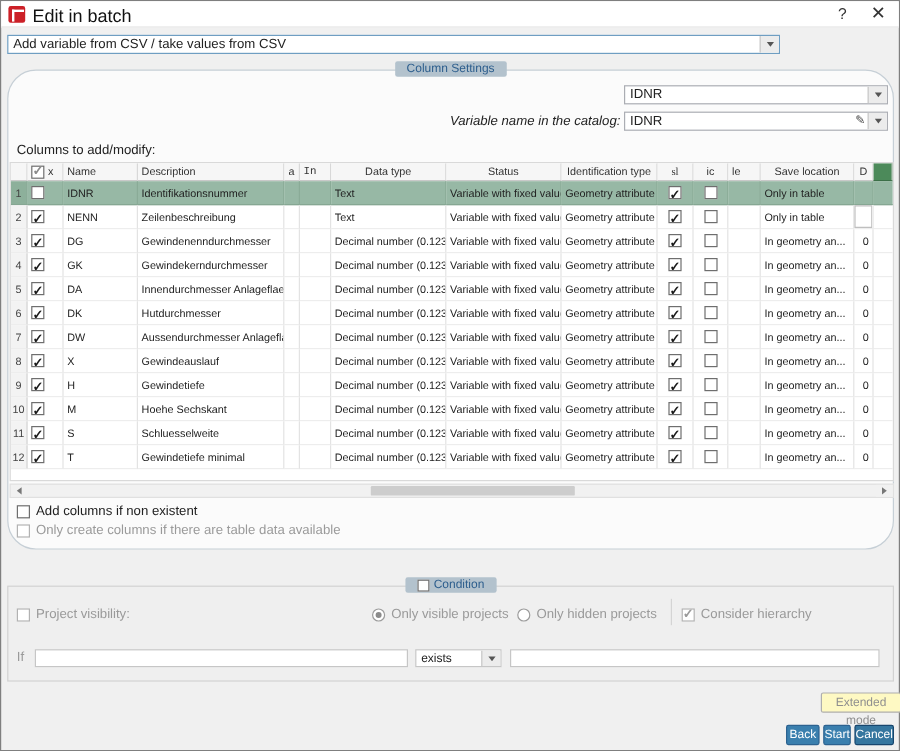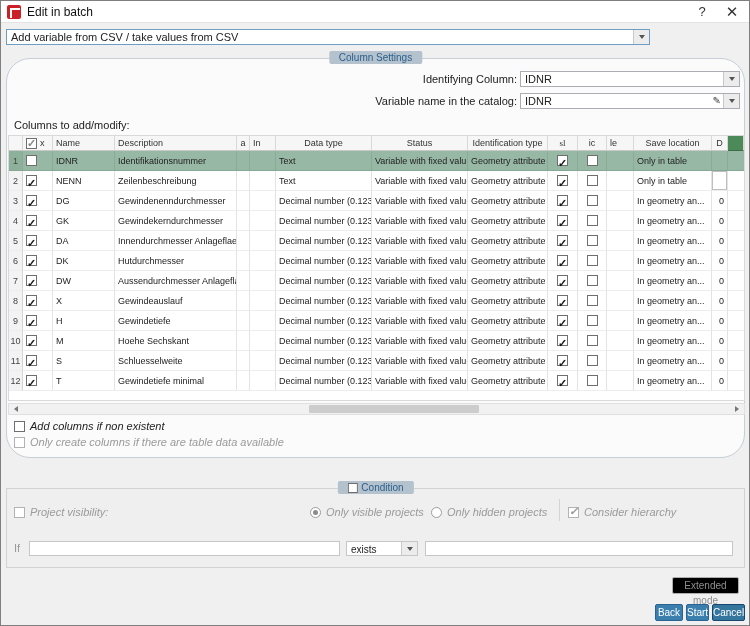--- a/index.html
+++ b/index.html
@@ -4,21 +4,21 @@
 <style>
   * { margin:0; padding:0; box-sizing:border-box; }
   html,body { width:750px; height:626px; }
   body { font-family:"Liberation Sans", sans-serif; font-size:11px; color:#222; background:#f0f0f0; position:relative; overflow:hidden; }
   .dialog { position:absolute; inset:0; border:1px solid #7f7f7f; background:#f0f0f0; }
 
   
   .titlebar { position:absolute; left:0; top:0; right:0; height:22px; background:#ffffff; border-bottom:1px solid #e4e4e4; }
   .app-icon { position:absolute; left:6px; top:4px; width:14px; height:14px; background:#cc2027; border-radius:2px; }
   .app-icon::after { content:""; position:absolute; left:3px; top:3px; width:8px; height:8px; border:2px solid #fff; border-right:none; border-bottom:none; }
-  .title-text { position:absolute; left:26px; top:4px; font-size:12px; color:#111; }
+  .title-text { position:absolute; left:26px; top:4px; font-size:15px; color:#111; }
   .tb-btn { position:absolute; top:2px; width:18px; height:18px; text-align:center; line-height:18px; font-size:13px; color:#333; cursor:default; }
   .tb-help { right:38px; }
   .tb-close { right:8px; font-size:15px; }
 
   
   .combo { position:absolute; background:#fff; border:1px solid #a7b7c2; height:16px; line-height:14px; padding:0 20px 0 4px; white-space:nowrap; overflow:hidden; }
   .combo .dd-btn { position:absolute; right:0; top:0; bottom:0; width:16px; background:#ececec; border-left:1px solid #c9c9c9; display:flex; align-items:center; justify-content:center; }
   .arr-down { width:0; height:0; border-left:3.5px solid transparent; border-right:3.5px solid transparent; border-top:4px solid #555; }
   .arr-left { width:0; height:0; border-top:3px solid transparent; border-bottom:3px solid transparent; border-right:4px solid #777; }
   .arr-right { width:0; height:0; border-top:3px solid transparent; border-bottom:3px solid transparent; border-left:4px solid #777; }
@@ -37,36 +37,36 @@
   .lbl.dis { color:#9a9a9a; }
 
   
   .cb { width:11px; height:11px; border:1px solid #6e6e6e; background:#fff; display:inline-block; position:relative; vertical-align:middle; flex:none; }
   .cb.checked::after { content:"\2713"; position:absolute; left:0px; top:-3px; font-size:11px; font-weight:bold; color:#1a1a1a; }
   .cb.gray.checked::after { color:#8a8a8a; }
   .cb.dis { border-color:#b2b2b2; }
   .cb.dis.checked::after { color:#9a9a9a; }
   .radio { width:11px; height:11px; border:1px solid #9c9c9c; border-radius:50%; background:#fff; display:inline-block; position:relative; vertical-align:middle; flex:none; }
   .radio.on::after { content:""; position:absolute; left:2px; top:2px; width:5px; height:5px; border-radius:50%; background:#8b8b8b; }
-  .cbrow { position:absolute; display:flex; align-items:center; gap:5px; height:14px; white-space:nowrap;font-style:italic; }
+  .cbrow { position:absolute; display:flex; align-items:center; gap:5px; height:14px; white-space:nowrap; }
 
   
   .tablewrap { position:absolute; left:1px; top:76px; width:737px; height:266px; background:#fff; border:1px solid #d9d9d9; overflow:hidden; }
   .trow, .thead { display:flex; width:735px; }
   .thead { height:15px; }
   .trow { height:20px; }
   .c { border-right:1px solid #e3e3e3; border-bottom:1px solid #ededed; padding:0 3px; font-size:9px; line-height:20px; white-space:nowrap; overflow:hidden; display:flex; align-items:center; }
   .thead .c { background:#f6f6f6; border-right:1px solid #d8d8d8; border-bottom:1px solid #c9c9c9; line-height:15px; font-size:9px; color:#333; justify-content:center; }
   .thead .c.l { justify-content:flex-start; }
   .c-num { width:14px; background:#f3f3f3; border-right:1px solid #d4d4d4; justify-content:center; color:#444; }
   .c-cb { width:30px; justify-content:flex-start; gap:3px; }
   .c-name { width:62px; }
   .c-desc { width:122px; }
   .c-a { width:13px; }
-  .c-in { width:26px; }
+  .c-in { width:26px;font-family:Liberation Mono, monospace; }
   .c-dtype { width:96px; }
   .c-status { width:96px; }
   .c-idtype { width:80px; }
   .c-f1 { width:30px; justify-content:center;font-family:Liberation Serif, serif; }
   .c-f2 { width:29px; justify-content:center; }
   .c-le { width:27px; }
   .c-save { width:78px; }
   .c-extra { width:16px; justify-content:flex-end; }
   .c-green { flex:1; border-right:none; }
   .thead .c-green { background:#4c8a5a; border-bottom-color:#3c6f48; }
@@ -78,21 +78,21 @@
   .hscroll { position:absolute; left:1px; top:344px; width:737px; height:12px; background:#f1f1f1; border:1px solid #e0e0e0; }
   .hs-btn { position:absolute; top:0; width:14px; height:10px; display:flex; align-items:center; justify-content:center; background:#f1f1f1; }
   .hs-left { left:0; } .hs-right { right:0; }
   .hs-thumb { position:absolute; left:300px; top:1px; width:170px; height:8px; background:#cdcdcd; border-radius:1px; }
 
   
   .field { position:absolute; height:15px; background:#fff; border:1px solid #c6c6c6; }
   .vline { position:absolute; width:1px; background:#d4d4d4; }
 
   .btn { position:absolute; font-size:10px; text-align:center; border-radius:2px; cursor:default; }
-  .btn-dis { background:#000000; border:1px solid #aeaeae; color:#8f8f8f; line-height:15px; }
+  .btn-dis { background:#fef9c3; border:1px solid #aeaeae; color:#8f8f8f; line-height:15px;margin-left:12px; }
   .btn-blue { background:#3a7fae; border:1px solid #2c6290; color:#fff; line-height:15px; }
   .btn-blue.default { border-color:#17466e; background:#35769f; }
 </style>
 </head>
 <body>
 
 <div class="dialog">
 
   <div class="titlebar">
     <span class="app-icon"></span>
@@ -106,29 +106,28 @@
     <span class="dd-btn">
         <span class="arr-down"></span>
       </span>
   </div>
 
   <div class="group g-columns">
     <div class="chip">
       <span>Column Settings</span>
     </div>
 
-    <div class="lbl right" style="left:280px; top:12px; width:230px;">Identifying Column:</div>
     <div class="combo" style="left:513px; top:12px; width:220px; border-color:#abadb3;">
       <span>IDNR</span>
       <span class="dd-btn">
           <span class="arr-down"></span>
         </span>
     </div>
 
-    <div class="lbl right" style="left:280px; top:34px; width:230px;">Variable name in the catalog:</div>
+    <div class="lbl right" style="left:280px; top:34px; width:230px;font-style:italic;">Variable name in the catalog:</div>
     <div class="combo" style="left:513px; top:34px; width:220px; border-color:#abadb3;">
       <span>IDNR</span>
       <span class="pencil">✎</span>
       <span class="dd-btn">
           <span class="arr-down"></span>
         </span>
     </div>
 
     <div class="lbl" style="left:7px; top:58px;">Columns to add/modify:</div>
 

